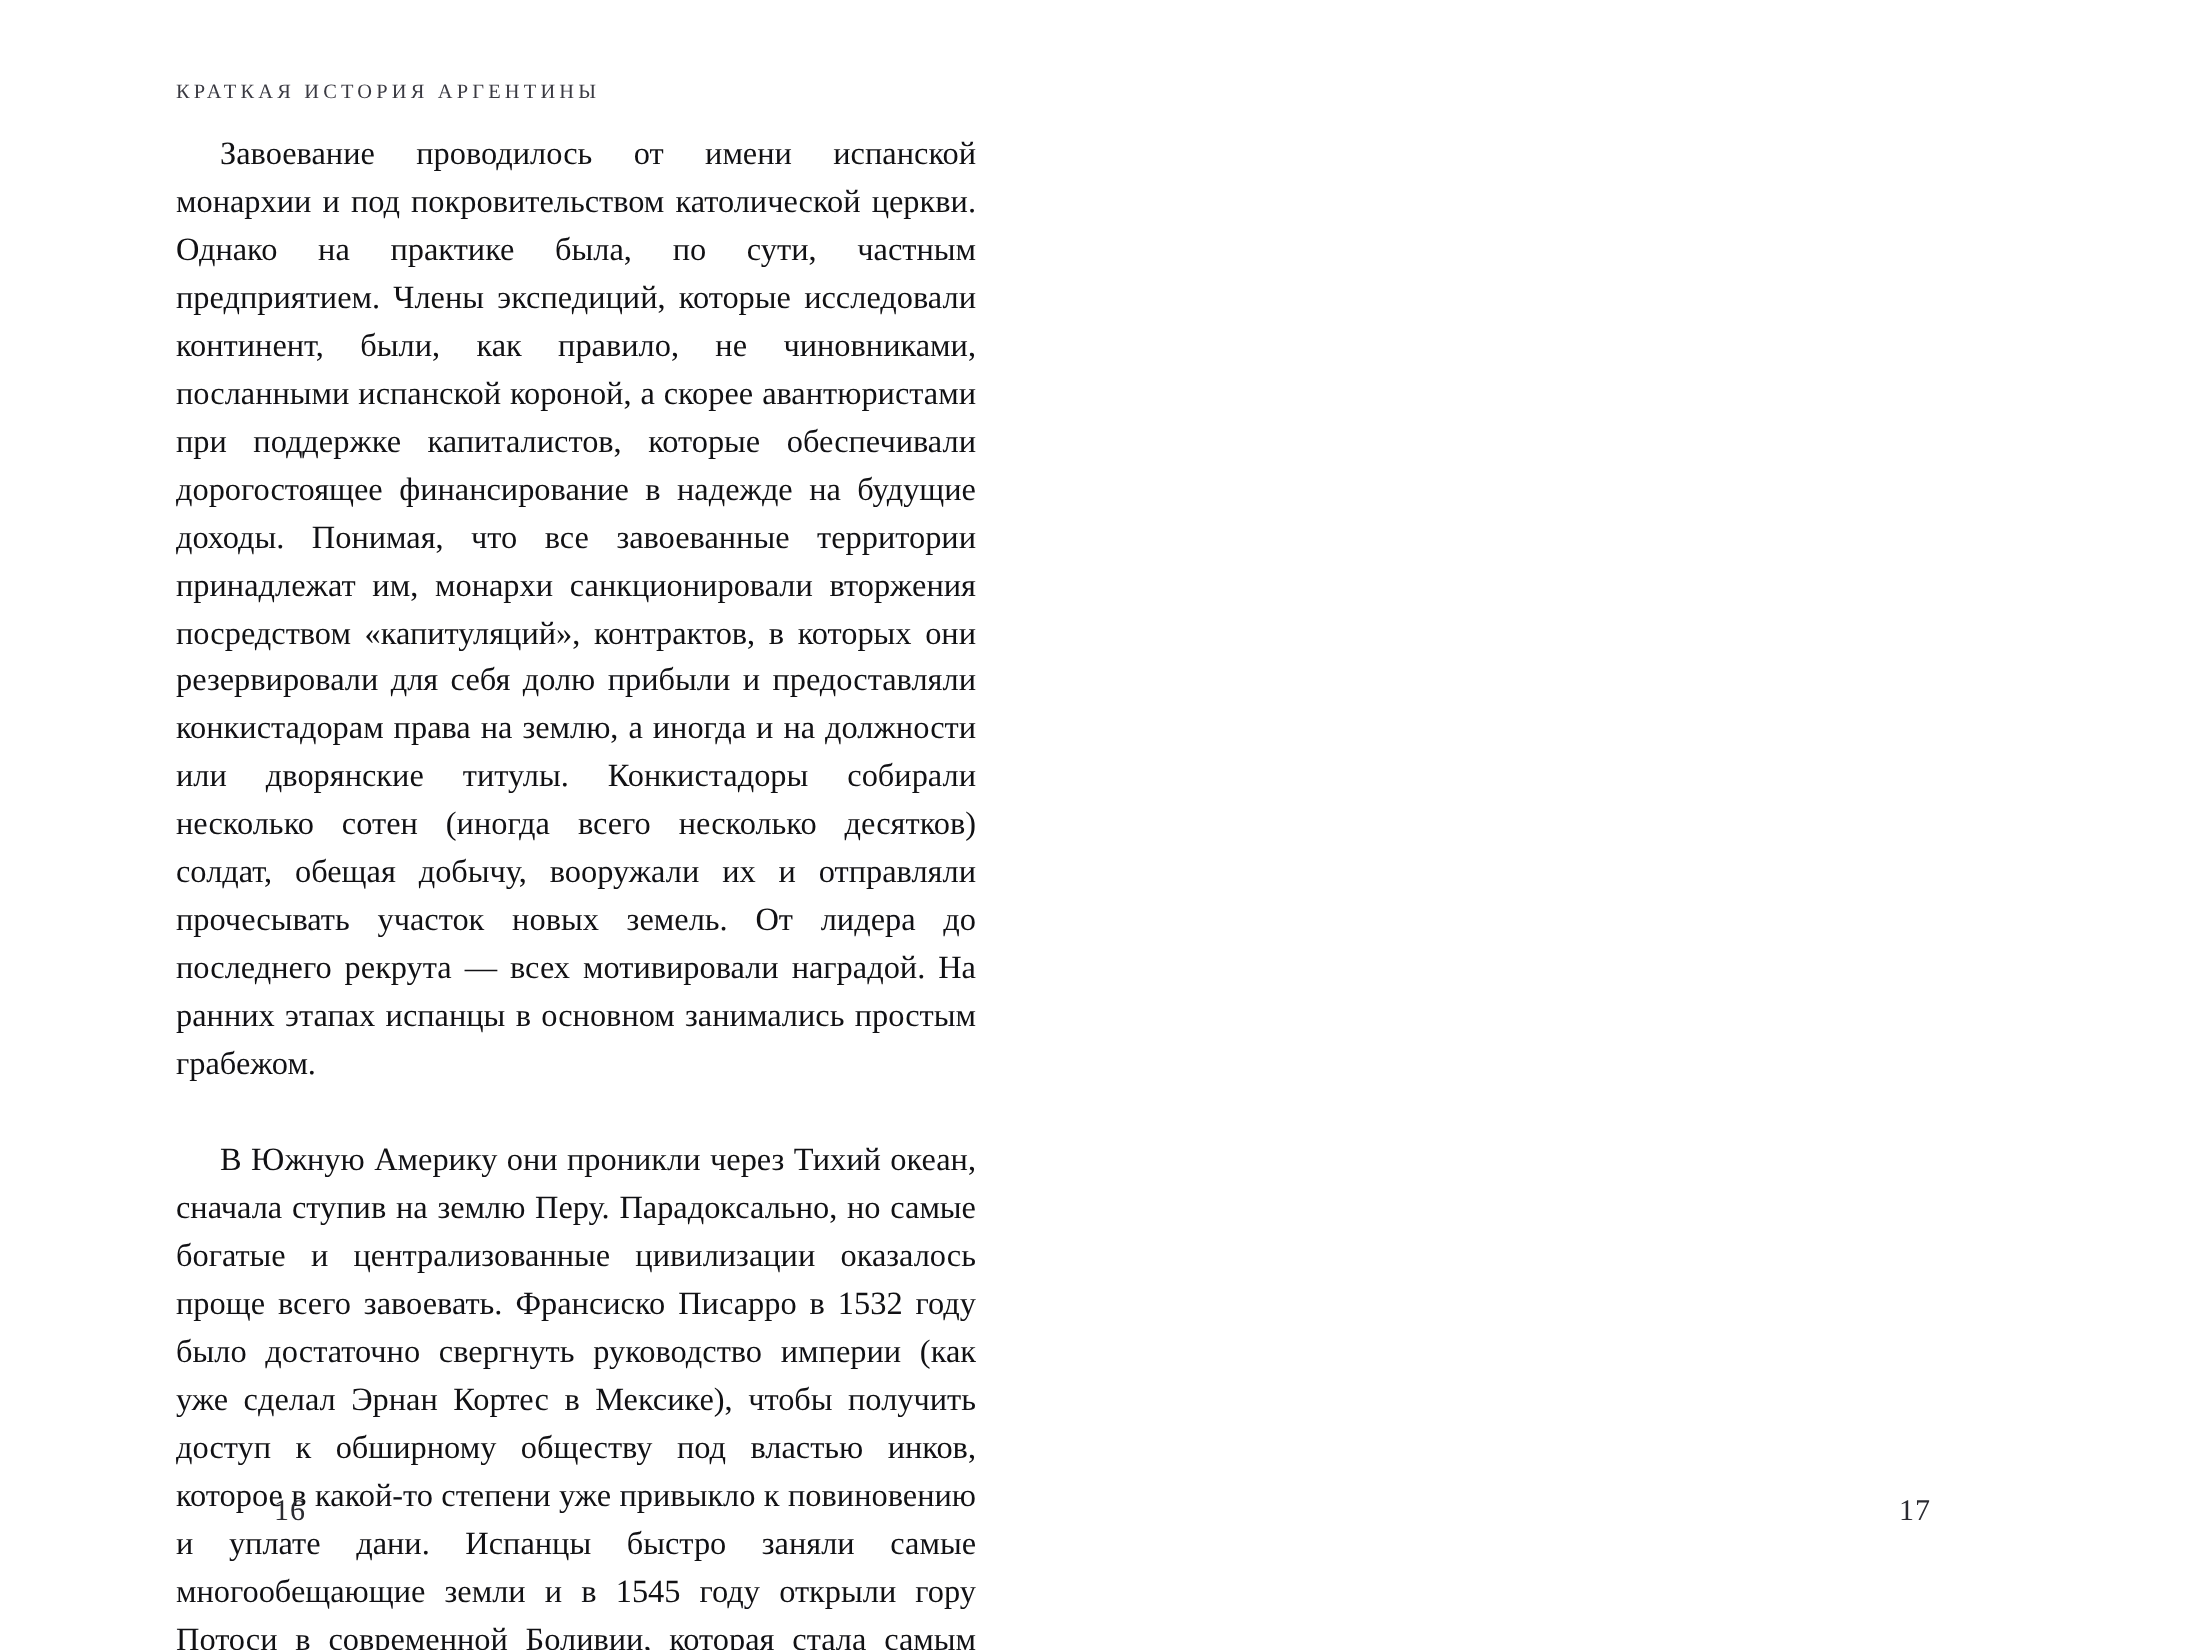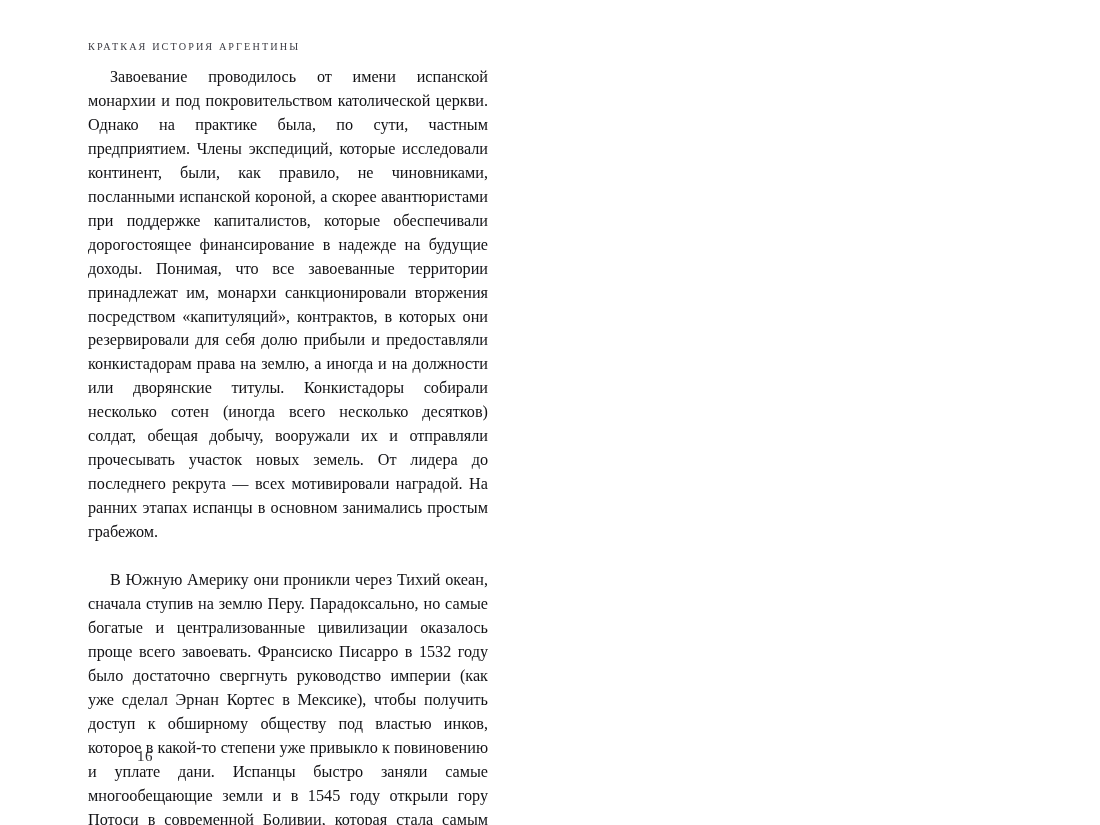--- a/index.html
+++ b/index.html
@@ -126,15 +126,16 @@
 
     </div>
 
     <div class="folio">16</div>
   </div>
 
   <div class="gutter"></div>
 
   <div class="page page-right">
 
+    <div class="folio">17</div>
   </div>
 
 </div>
 
 </body></html>

